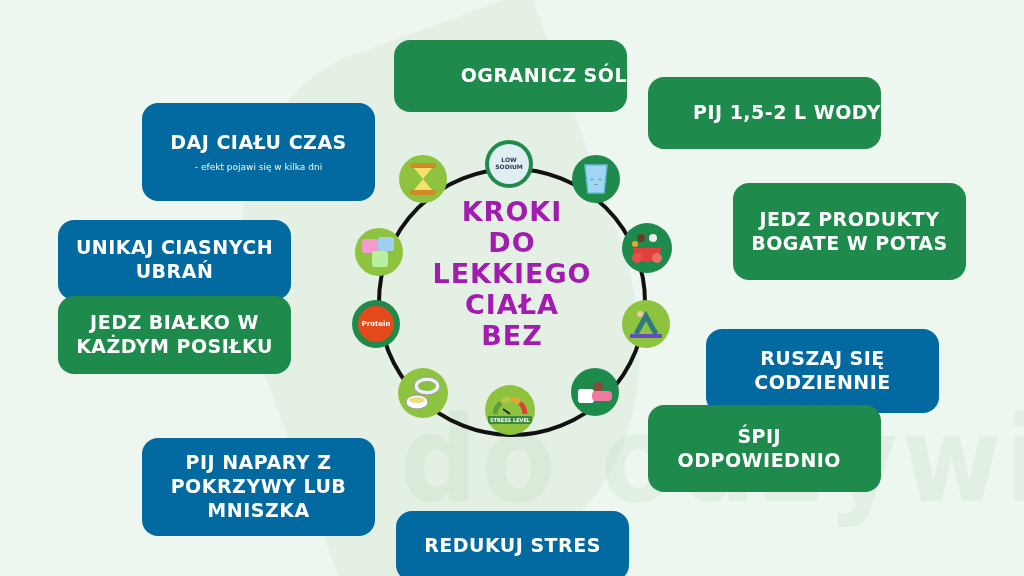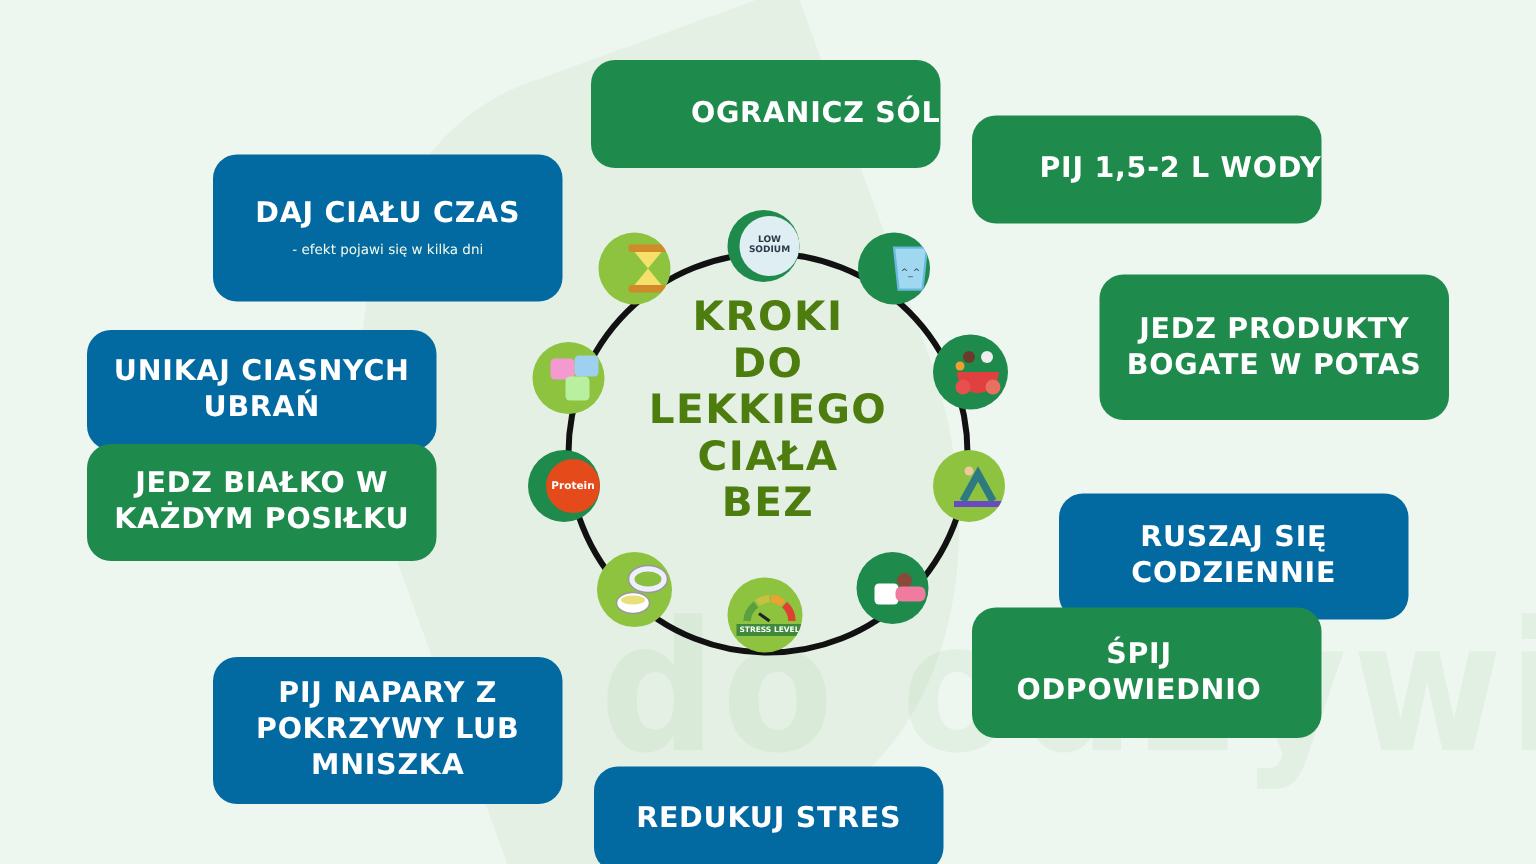--- a/index.html
+++ b/index.html
@@ -30,28 +30,28 @@
   .card.dark { background: #1e8a4c; align-items: flex-end; }
   .card.light { background: #0369a1; margin-top: 33px; }
   .card .sub { font-size: 9px; font-weight: normal; text-transform: none; margin-top: 8px; letter-spacing: 0; color: #f4fbe8; }
 
   .ring {
     position: absolute; left: 377px; top: 167px; width: 270px; height: 270px;
     border: 4px solid #111; border-radius: 50%;
   }
   .icon {
     position: absolute; width: 48px; height: 48px; border-radius: 50%;
-    display: flex; align-items: center; justify-content: flex-end;
+    display: flex; align-items: center; justify-content: center;
     font-size: 22px; overflow: hidden;
   }
   .icon.dg { background: #1e8a4c; }
   .icon.lg { background: #8dc33f; }
   .title {
     position: absolute; left: 412px; top: 196px; width: 200px;
-    text-align: center; color: #4d7c0f; font-weight: bold;
+    text-align: center; color: #a21caf; font-weight: bold;
     font-size: 27px; line-height: 1.15; letter-spacing: 1px;
     font-family: "DejaVu Sans", sans-serif;
   }
   .title span { display: block; }
 </style>
 </head>
 <body>
 
 <div class="watermark-leaf"></div>
 <div class="watermark-text">do odżywiania</div>

